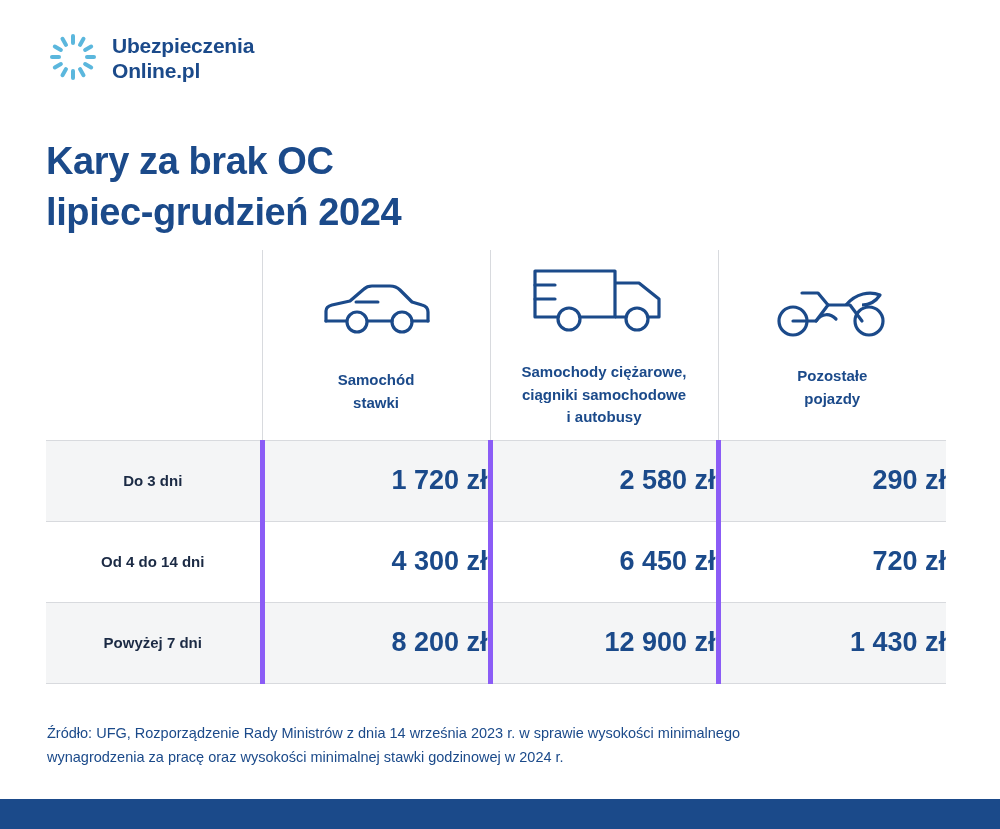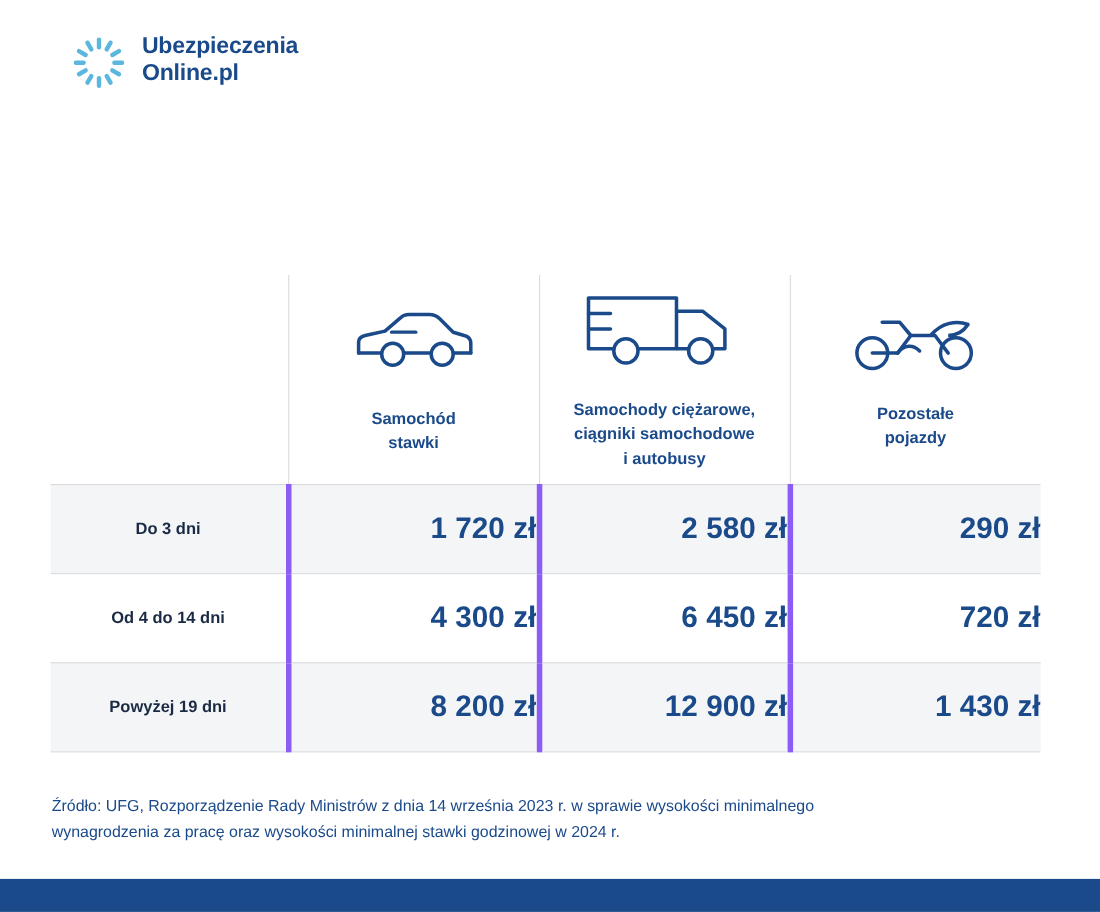--- a/index.html
+++ b/index.html
@@ -13,24 +13,24 @@
     position: relative;
     width: 1000px;
     height: 829px;
     background: #ffffff;
     overflow: hidden;
   }
 
   
   .logo {
     position: absolute;
-    left: 63px;
+    left: 46px;
     top: 30px;
     display: flex;
-    align-items: flex-start;
+    align-items: flex-end;
     gap: 12px;
   }
   .logo-mark {
     width: 54px;
     height: 54px;
     flex: none;
   }
   .logo-text {
     color: #1b4a8a;
     font-size: 21px;
@@ -156,20 +156,24 @@
         </g>
         <circle cx="27" cy="27" r="6.5" fill="#ffffff"></circle>
       </svg>
     </span>
     <span class="logo-text">
       <span>Ubezpieczenia</span><br>
       <span>Online.pl</span>
     </span>
   </div>
 
+  <h1 class="title">
+    <span>Kary za brak OC</span><br>
+    <span>lipiec-grudzień 2024</span>
+  </h1>
 
   <table class="table">
     <colgroup>
       <col class="col-label">
       <col class="col-veh">
       <col class="col-veh">
       <col class="col-veh">
     </colgroup>
     <thead>
       <tr>
@@ -233,21 +237,21 @@
         <td class="amount">2 580 zł</td>
         <td class="amount last">290 zł</td>
       </tr>
       <tr class="body-row">
         <td class="row-label">Od 4 do 14 dni</td>
         <td class="amount">4 300 zł</td>
         <td class="amount">6 450 zł</td>
         <td class="amount last">720 zł</td>
       </tr>
       <tr class="body-row row-shaded">
-        <td class="row-label">Powyżej 19 dni</td>
+        <td class="row-label">Powyżej 7 dni</td>
         <td class="amount">8 200 zł</td>
         <td class="amount">12 900 zł</td>
         <td class="amount last">1 430 zł</td>
       </tr>
     </tbody>
   </table>
 
   <p class="source">
     <span>Źródło: UFG, Rozporządzenie Rady Ministrów z dnia 14 września 2023 r. w sprawie wysokości minimalnego</span><br>
     <span>wynagrodzenia za pracę oraz wysokości minimalnej stawki godzinowej w 2024 r.</span>

